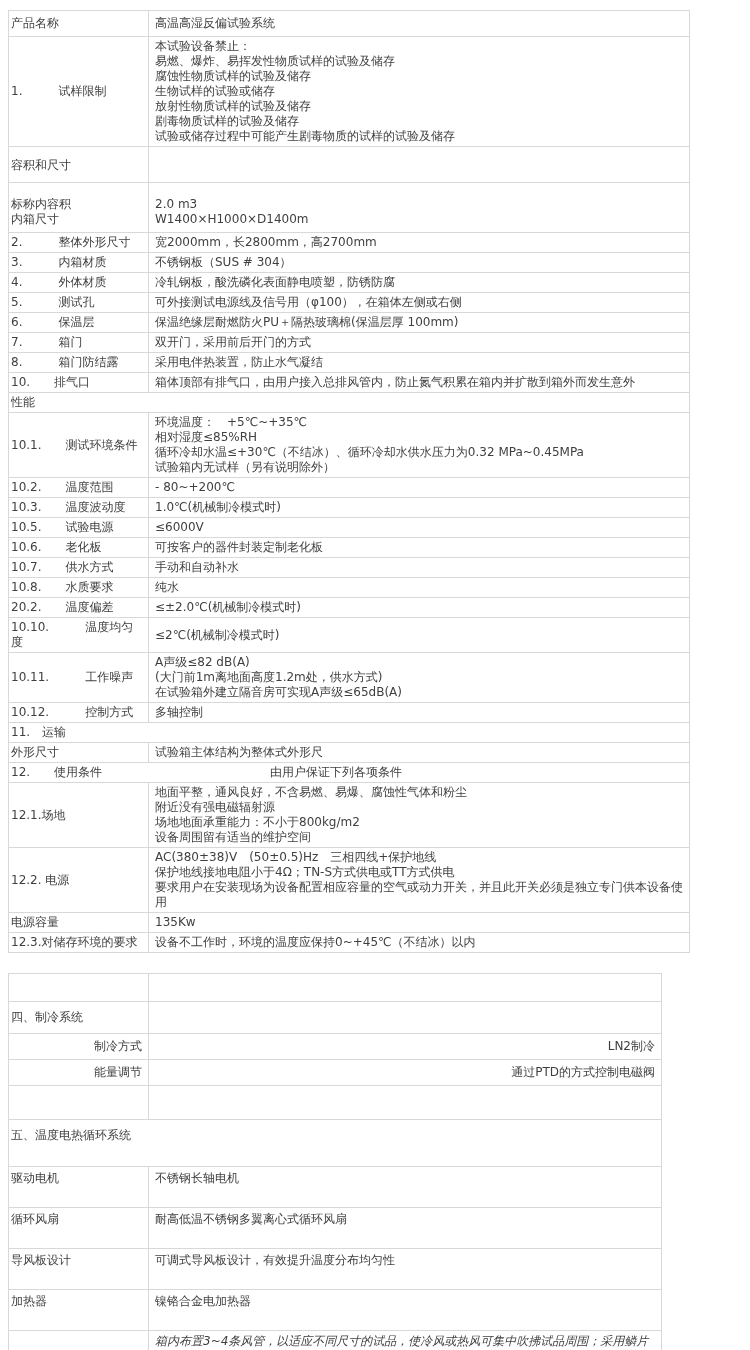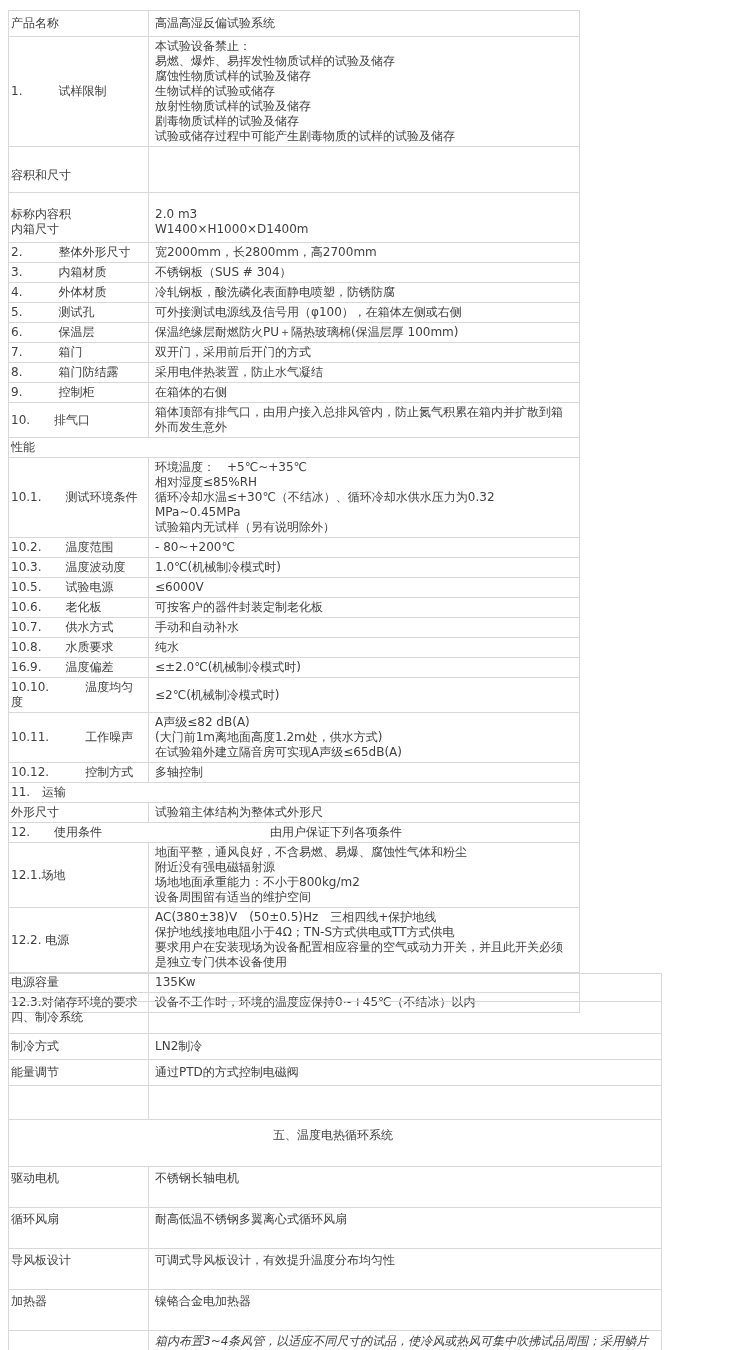--- a/index.html
+++ b/index.html
@@ -2,44 +2,44 @@
 <html><head>
 <meta charset="utf-8">
 <style>
   html,body{margin:0;padding:0;background:#fff;}
   .page{
     position:relative;width:750px;height:1350px;background:#ffffff;overflow:hidden;
     font-family:"DejaVu Sans","Liberation Sans",sans-serif;
     font-size:12px;color:#3f3f3f;
   }
   table{border-collapse:collapse;table-layout:fixed;}
-  .t1{position:absolute;left:8px;top:10px;width:572px;}
+  .t1{position:absolute;left:8px;top:10px;width:682px;}
   .t2{position:absolute;left:8px;top:973px;width:654px;}
   col.c1{width:140px;}
   td{
     border:1px solid #d8d8d8;
     vertical-align:middle;
     line-height:15px;
     padding:2px 6px 2px 2px;
     word-wrap:break-word;
     overflow:hidden;
   }
   td.row-value-cell{padding-left:6px;}
   td.section-cell{padding-left:2px;}
   .t2 td{line-height:17px;padding-top:3px;padding-bottom:20px;}
   
   .t1 tr:nth-child(1) td{padding-top:5px;padding-bottom:5px;}
-  .t1 tr:nth-child(3) td{padding-top:21px;padding-bottom:9px;}
+  .t1 tr:nth-child(3) td{padding-top:11px;padding-bottom:9px;}
   .t1 tr:nth-child(4) td{padding-top:14px;padding-bottom:5px;}
   
   .t2 tr:nth-child(1) td{padding-top:5px;padding-bottom:5px;}
   .t2 tr:nth-child(2) td{padding-top:7px;padding-bottom:7px;}
-  .t2 tr:nth-child(3) td,.t2 tr:nth-child(4) td{padding-top:4px;padding-bottom:4px;}
+  .t2 tr:nth-child(3) td,.t2 tr:nth-child(4) td{padding-top:4px;padding-bottom:4px;text-align:right;}
   .t2 tr:nth-child(5) td{padding-top:8px;padding-bottom:8px;}
-  .t2 tr:nth-child(6) td{padding-top:7px;padding-bottom:22px;text-align:center;}
+  .t2 tr:nth-child(6) td{padding-top:7px;padding-bottom:22px;}
   .t2 tr:nth-child(11) td{padding-top:2px;padding-bottom:2px;font-style:italic;}
 </style>
 </head>
 <body>
 
 <div class="page">
   <table class="t1">
     <colgroup>
         <col class="c1">
         <col>
@@ -134,28 +134,20 @@
         <tr>
           <td class="row-label-cell">
             <div>8.　　　箱门防结露</div>
           </td>
           <td class="row-value-cell">
             <div>采用电伴热装置，防止水气凝结</div>
           </td>
         </tr>
         <tr>
           <td class="row-label-cell">
-            <div>9.　　　控制柜</div>
-          </td>
-          <td class="row-value-cell">
-            <div>在箱体的右侧</div>
-          </td>
-        </tr>
-        <tr>
-          <td class="row-label-cell">
             <div>10.　　排气口</div>
           </td>
           <td class="row-value-cell">
             <div>箱体顶部有排气口，由用户接入总排风管内，防止氮气积累在箱内并扩散到箱外而发生意外</div>
           </td>
         </tr>
         <tr>
           <td colspan="2" class="section-cell">
             <div>性能</div>
           </td>
@@ -214,21 +206,21 @@
         <tr>
           <td class="row-label-cell">
             <div>10.8.　　水质要求</div>
           </td>
           <td class="row-value-cell">
             <div>纯水</div>
           </td>
         </tr>
         <tr>
           <td class="row-label-cell">
-            <div>16.9.　　温度偏差</div>
+            <div>20.2.　　温度偏差</div>
           </td>
           <td class="row-value-cell">
             <div>≤±2.0℃(机械制冷模式时)</div>
           </td>
         </tr>
         <tr>
           <td class="row-label-cell">
             <div>10.10.　　　温度均匀度</div>
           </td>
           <td class="row-value-cell">

